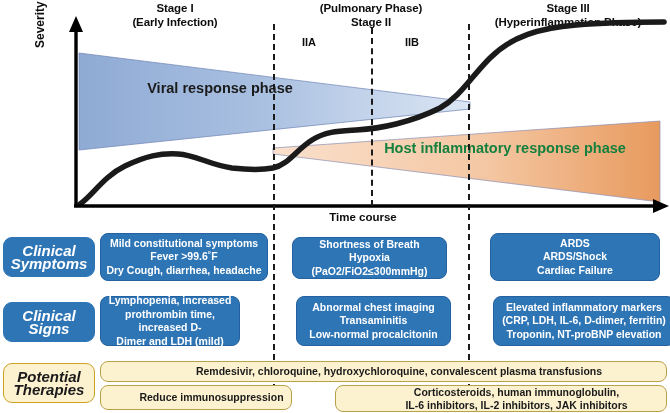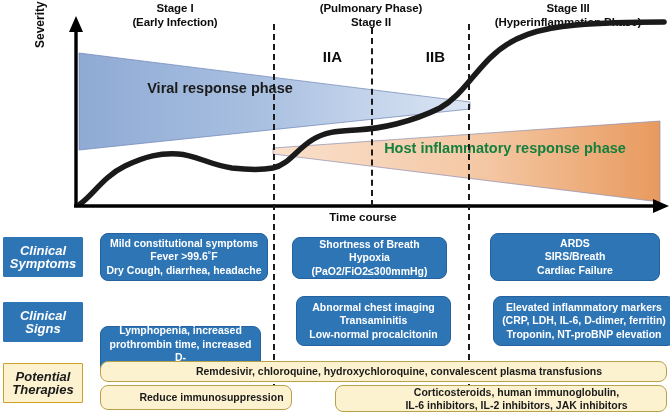--- a/index.html
+++ b/index.html
@@ -26,25 +26,24 @@
     font-size: 11.5px;
     font-weight: 600;
     color: #0d0d0d;
     line-height: 14px;
     letter-spacing: -0.1px;
   }
   .stage-head .sub { display: block; }
 
   .substage-label {
     position: absolute;
-    text-align: right;
-    font-size: 15px;
-    font-weight: 600;
-    color: #0d0d0d;
-    margin-top: 12px;
+    text-align: left;
+    font-size: 11px;
+    font-weight: 600;
+    color: #0d0d0d;
   }
 
   
   #chart {
     position: absolute;
     left: 0; top: 0;
     width: 670px; height: 232px;
   }
 
   .axis-title-y {
@@ -75,29 +74,29 @@
   .divider {
     position: absolute;
     width: 0;
     border-left: 2px dashed #1a1a1a;
   }
 
   
   .row-label {
     position: absolute;
     left: 3px;
-    width: 80px;
-    border-radius: 1px;
+    width: 92px;
+    border-radius: 9px;
     display: flex;
     align-items: center;
     justify-content: center;
     text-align: center;
     font-style: italic;
     font-weight: 700;
-    font-size: 13px;
+    font-size: 15px;
     line-height: 13px;
     box-sizing: border-box;
   }
   .chip-blue {
     background: #2E75B6;
     color: #ffffff;
     border: 1px solid #2E75B6;
   }
   .chip-cream {
     background: #FDF2D0;
@@ -226,32 +225,32 @@
   <div class="box box-blue" style="left:292px; top:237px; width:155px; height:42px;">
     <div>
       <div>Shortness of Breath</div>
       <div>Hypoxia (PaO2/FiO2≤300mmHg)</div>
     </div>
   </div>
 
   <div class="box box-blue" style="left:490px; top:233px; width:170px; height:48px;">
     <div>
       <div>ARDS</div>
-      <div>SIRS/Breath</div>
+      <div>ARDS/Shock</div>
       <div>Cardiac Failure</div>
     </div>
   </div>
 
   <div class="row-label chip-blue" style="top:302px; height:40px;">
     <div>
       <div>Clinical Signs</div>
     </div>
   </div>
 
-  <div class="box box-blue" style="left:100px; top:296px; width:161px; height:50px;margin-top:30px;">
+  <div class="box box-blue" style="left:100px; top:296px; width:140px; height:50px;">
     <div>
       <div>Lymphopenia, increased</div>
       <div>prothrombin time, increased D-</div>
       <div>Dimer and LDH (mild)</div>
     </div>
   </div>
 
   <div class="box box-blue" style="left:296px; top:296px; width:155px; height:50px;">
     <div>
       <div>Abnormal chest imaging</div>

